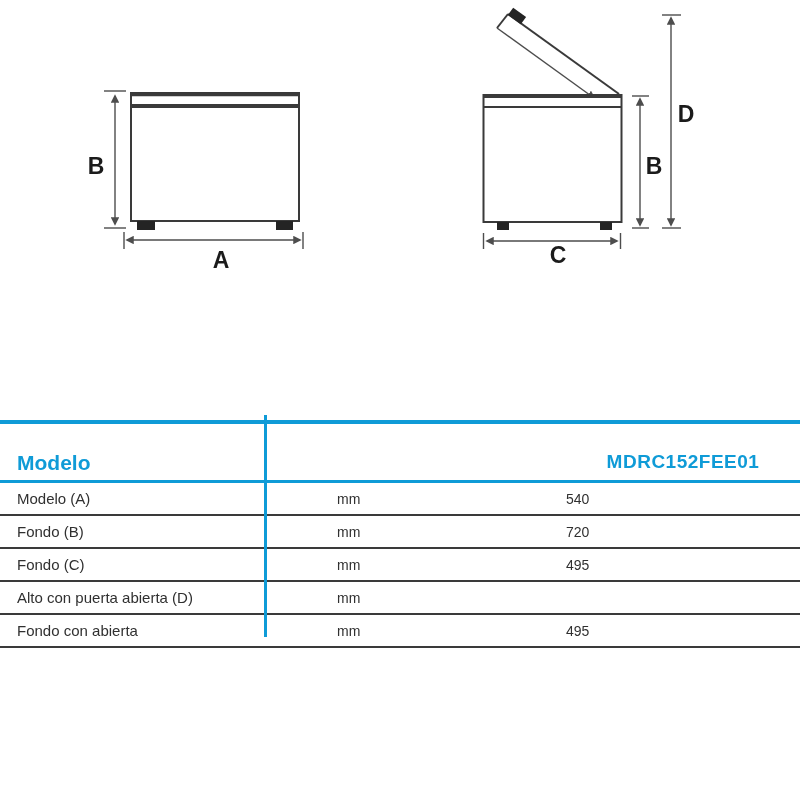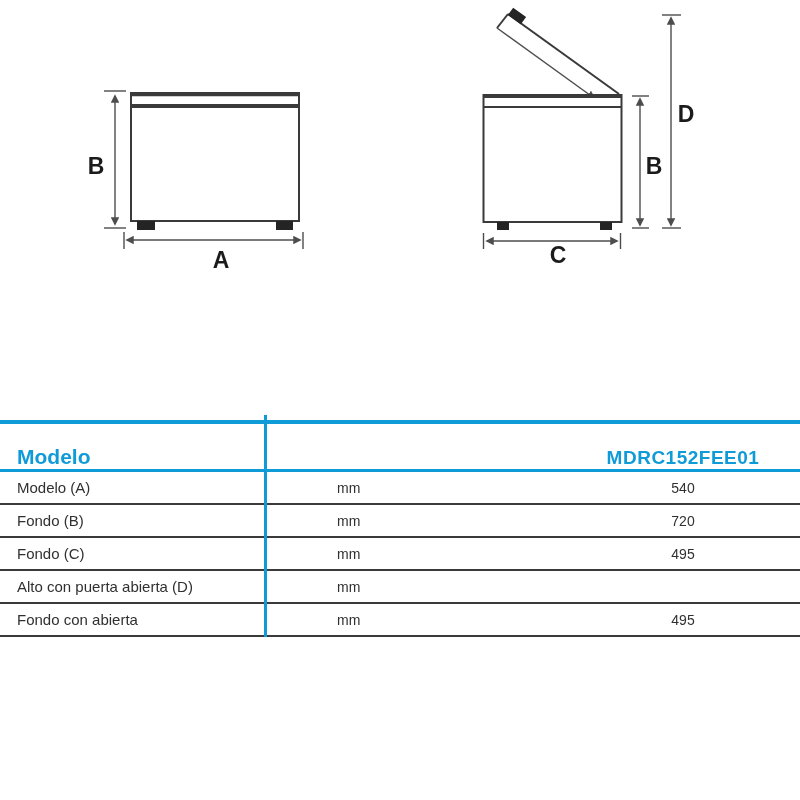--- a/index.html
+++ b/index.html
@@ -23,30 +23,30 @@
   .dimline  { stroke:var(--dim); stroke-width:1.4; fill:none; }
   .tick     { stroke:var(--dim); stroke-width:1.4; }
   .dim-label{ font-family:"Liberation Sans", sans-serif; font-size:23px; font-weight:bold;
               fill:#1b1b1b; text-anchor:middle; }
   #arr path { fill:var(--dim); }
 
   
   .spec-table { position:absolute; left:0; top:420px; width:800px; }
   .t-top  { height:4px; background:var(--blue); }
   .t-hsep { height:3px; background:var(--blue); }
-  .t-header { display:flex; height:45px; align-items:flex-end; }
+  .t-header { display:flex; height:29px; align-items:flex-start;margin-top:27px; }
   .t-header .c1 { width:265px; padding-left:17px; font-size:21px; font-weight:bold; color:var(--blue); }
   .t-header .c2 { width:301px; }
   .t-header .c3 { width:234px; text-align:center; font-size:19px; font-weight:bold;
                   color:var(--blue); letter-spacing:0.5px; }
   .t-row { display:flex; height:33px; align-items:center;
            border-bottom:2px solid var(--line-dark); color:var(--text); }
   .t-row .c1 { width:265px; padding-left:17px; font-size:15px; }
   .t-row .c2 { width:301px; padding-left:72px; font-size:14px; }
-  .t-row .c3 { width:234px; text-align:center; font-size:14px; }
+  .t-row .c3 { width:234px; font-size:14px; }
   .t-vline { position:absolute; left:264px; top:-5px; width:3px; height:222px; background:var(--blue); }
 </style>
 </head>
 <body>
 
 <div class="screen">
 
   <svg class="diagrams" width="800" height="410" viewBox="0 0 800 410">
     <defs>
       <marker id="arr" viewBox="0 0 10 10" refX="8" refY="5" markerWidth="6" markerHeight="6" orient="auto-start-reverse">

